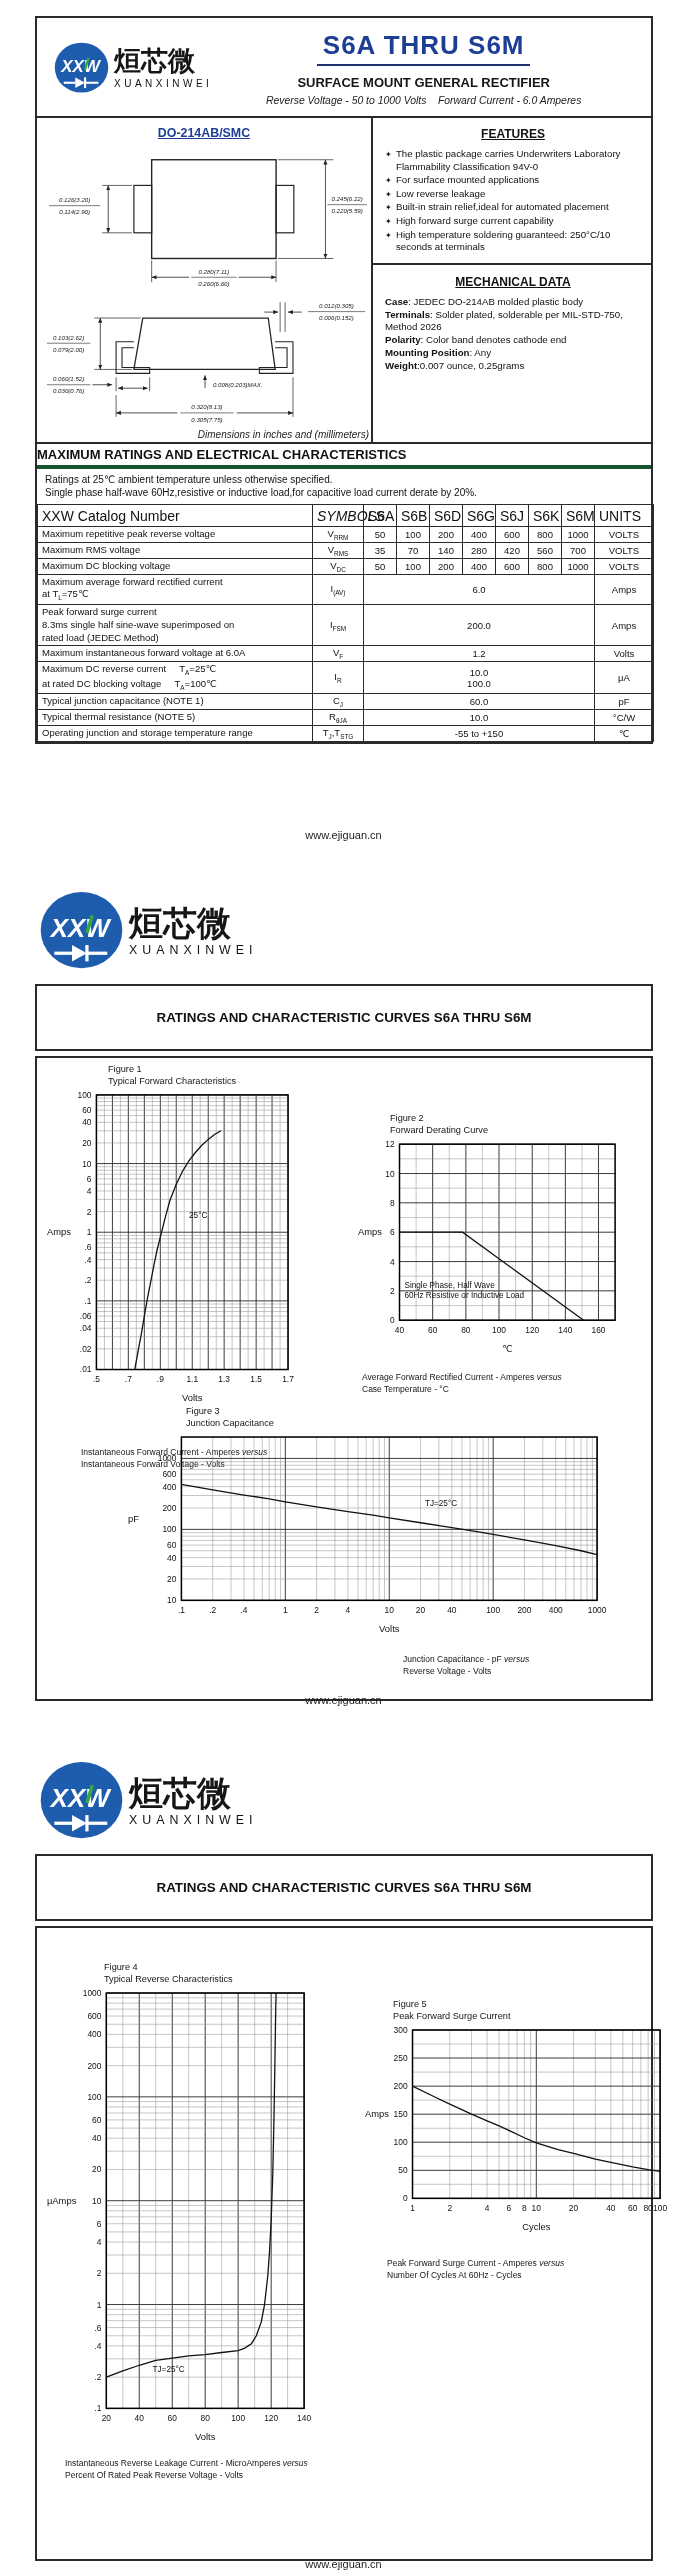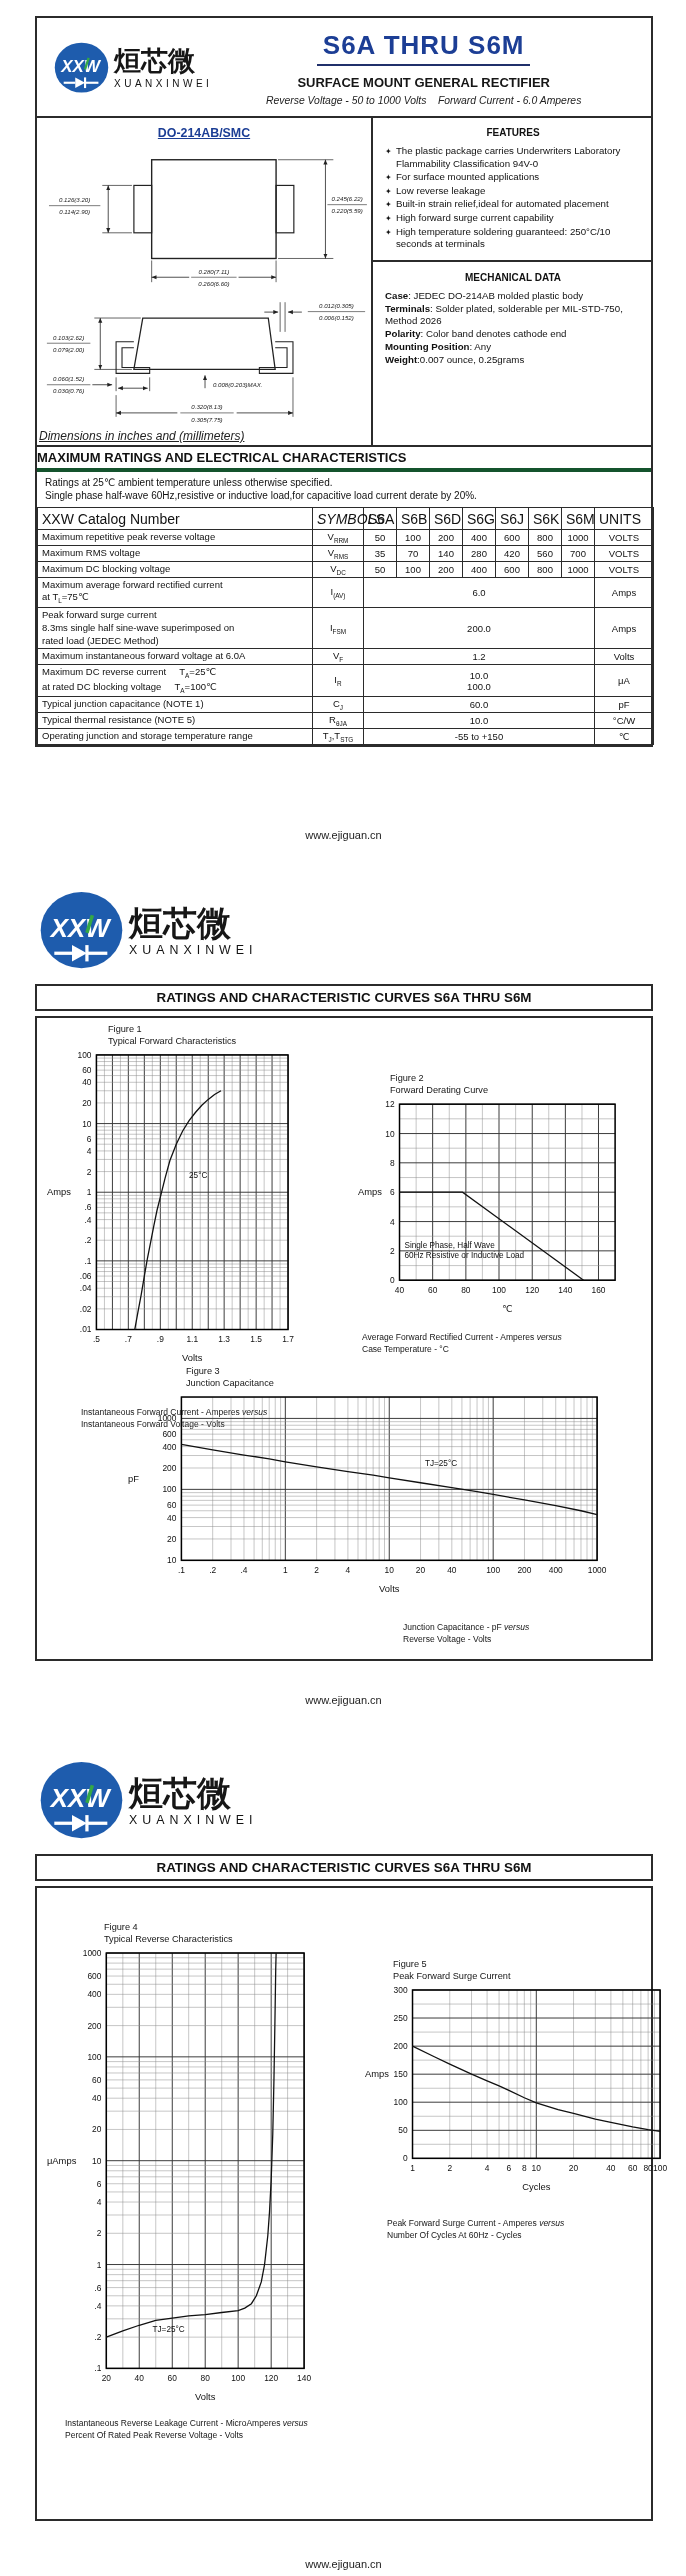--- a/index.html
+++ b/index.html
@@ -25,24 +25,24 @@
   .main-title { color:#1c3e95; font-size:26px; font-weight:bold; letter-spacing:1px; }
   .title-rule { border-bottom:2px solid #20306b; width:213px; margin:3px auto 9px; }
   .subtitle { font-size:13px; font-weight:bold; color:#161616; }
   .tagline { font-size:10.4px; font-style:italic; margin-top:5px; color:#222; }
 
   .mid { display:flex; }
   .mid-left { width:334px; padding:4px 2px 2px; }
   .mid-right { flex:1; border-left:2px solid #2b2b2b; display:flex; flex-direction:column; }
   .pkg-title { color:#1c3e95; font-weight:bold; font-size:12.4px; text-align:center;
                text-decoration:underline; margin:4px 0 0; }
-  .pkg-caption { font-size:12px; font-style:italic; text-align:left; color:#222;text-decoration:underline; }
+  .pkg-caption { font-size:10px; font-style:italic; text-align:right; color:#222; }
   .dimsvg { display:block; margin:0 auto; }
   .features { padding:7px 10px 8px 12px; }
-  .boxtitle { text-align:center; font-size:10px; font-weight:bold; margin:2px 0 7px; }
+  .boxtitle { text-align:center; font-size:12px; font-weight:bold; text-decoration:underline; margin:2px 0 7px; }
   .feat-list { list-style:none; font-size:9.7px; line-height:1.3; }
   .feat-list li { padding-left:11px; text-indent:-11px; margin-bottom:1px; }
   .bullet { font-size:8px; margin-right:2px; }
   .mech { border-top:2px solid #2b2b2b; padding:8px 10px 8px 12px; flex:1; }
   .mech-list { list-style:none; font-size:9.7px; line-height:1.32; }
   .mech-list b { font-weight:bold; }
 
   .band { border-top:2px solid #2b2b2b; border-bottom:4px solid #14532d; text-align:left;
           font-weight:bold; font-size:13px; padding:3px 0; }
   .rnotes { padding:4px 8px 5px; font-size:10px; line-height:1.3; }
@@ -55,21 +55,21 @@
   th.unithdr { font-size:10.4px; text-align:center; }
   td.desc { text-align:left; line-height:1.35; }
   sub { font-size:6.4px; }
 
   .notesbox { padding:4px 8px 8px; }
   .pulse { font-size:11.4px; }
   .smallnote { font-size:8.2px; margin-top:3px; padding-left:8px; }
 
   
   .banner { margin:2px 34px 0 35px; border:2px solid #2b2b2b; text-align:center; font-weight:bold;
-            font-size:13.4px; padding:4px 0; }
+            font-size:13.4px; padding:24px 0; }
   .contentbox { margin:5px 34px 0 35px; border:2px solid #2b2b2b; position:relative; background:#fff; }
   #p2-box { height:645px; } #p3-box { height:635px; }
   .fig { position:absolute; }
   .fig-title { font-size:9.2px; line-height:1.3; margin-bottom:1px; color:#161616; }
   .fig-cap { font-size:8.5px; line-height:1.4; color:#161616; }
 </style>
 </head>
 <body>
 
 <div class="page" id="p1" style="top:16px;">
@@ -614,21 +614,21 @@
             <text x="51" y="102.3" font-size="8.5" text-anchor="end" fill="#111">100</text>
             <text x="51" y="118.2" font-size="8.5" text-anchor="end" fill="#111">60</text>
             <text x="51" y="130.8" font-size="8.5" text-anchor="end" fill="#111">40</text>
             <text x="51" y="152.4" font-size="8.5" text-anchor="end" fill="#111">20</text>
             <text x="51" y="174.0" font-size="8.5" text-anchor="end" fill="#111">10</text>
             <text x="266" y="203" font-size="9.5" text-anchor="middle" fill="#111">Volts</text>
             <text x="2" y="91.5" font-size="9.5" fill="#111">pF</text>
             <path d="M56.0,53.9L87.6,59.4L119.2,64.6L144.7,68.4L161.0,71.4L192.6,76.5L224.2,81.3L249.7,85.0L266.0,87.7L297.6,92.6L329.2,97.5L354.7,101.6L371.0,104.4L402.6,110.0L434.2,115.7L459.7,120.9L476.0,124.9" fill="none" stroke="#111" stroke-width="1.3"></path>
             <text x="302.0" y="75.5" font-size="8.3" fill="#111">TJ=25°C</text>
           </svg></div>
-      <div class="fig-cap" style="margin-left:336px; margin-top:16px;">
+      <div class="fig-cap" style="margin-left:336px; margin-top:8px;">
         <div class="capline">Junction Capacitance - pF <i>versus</i></div>
         <div class="capline">Reverse Voltage - Volts</div>
       </div>
     </div>
   </div>
 </div>
 <div class="site-footer" style="top:1694px;">www.ejiguan.cn</div>
 
 <div class="page" id="p3" style="top:1753px;">
   <div class="logo logo-lg p23-logo">

